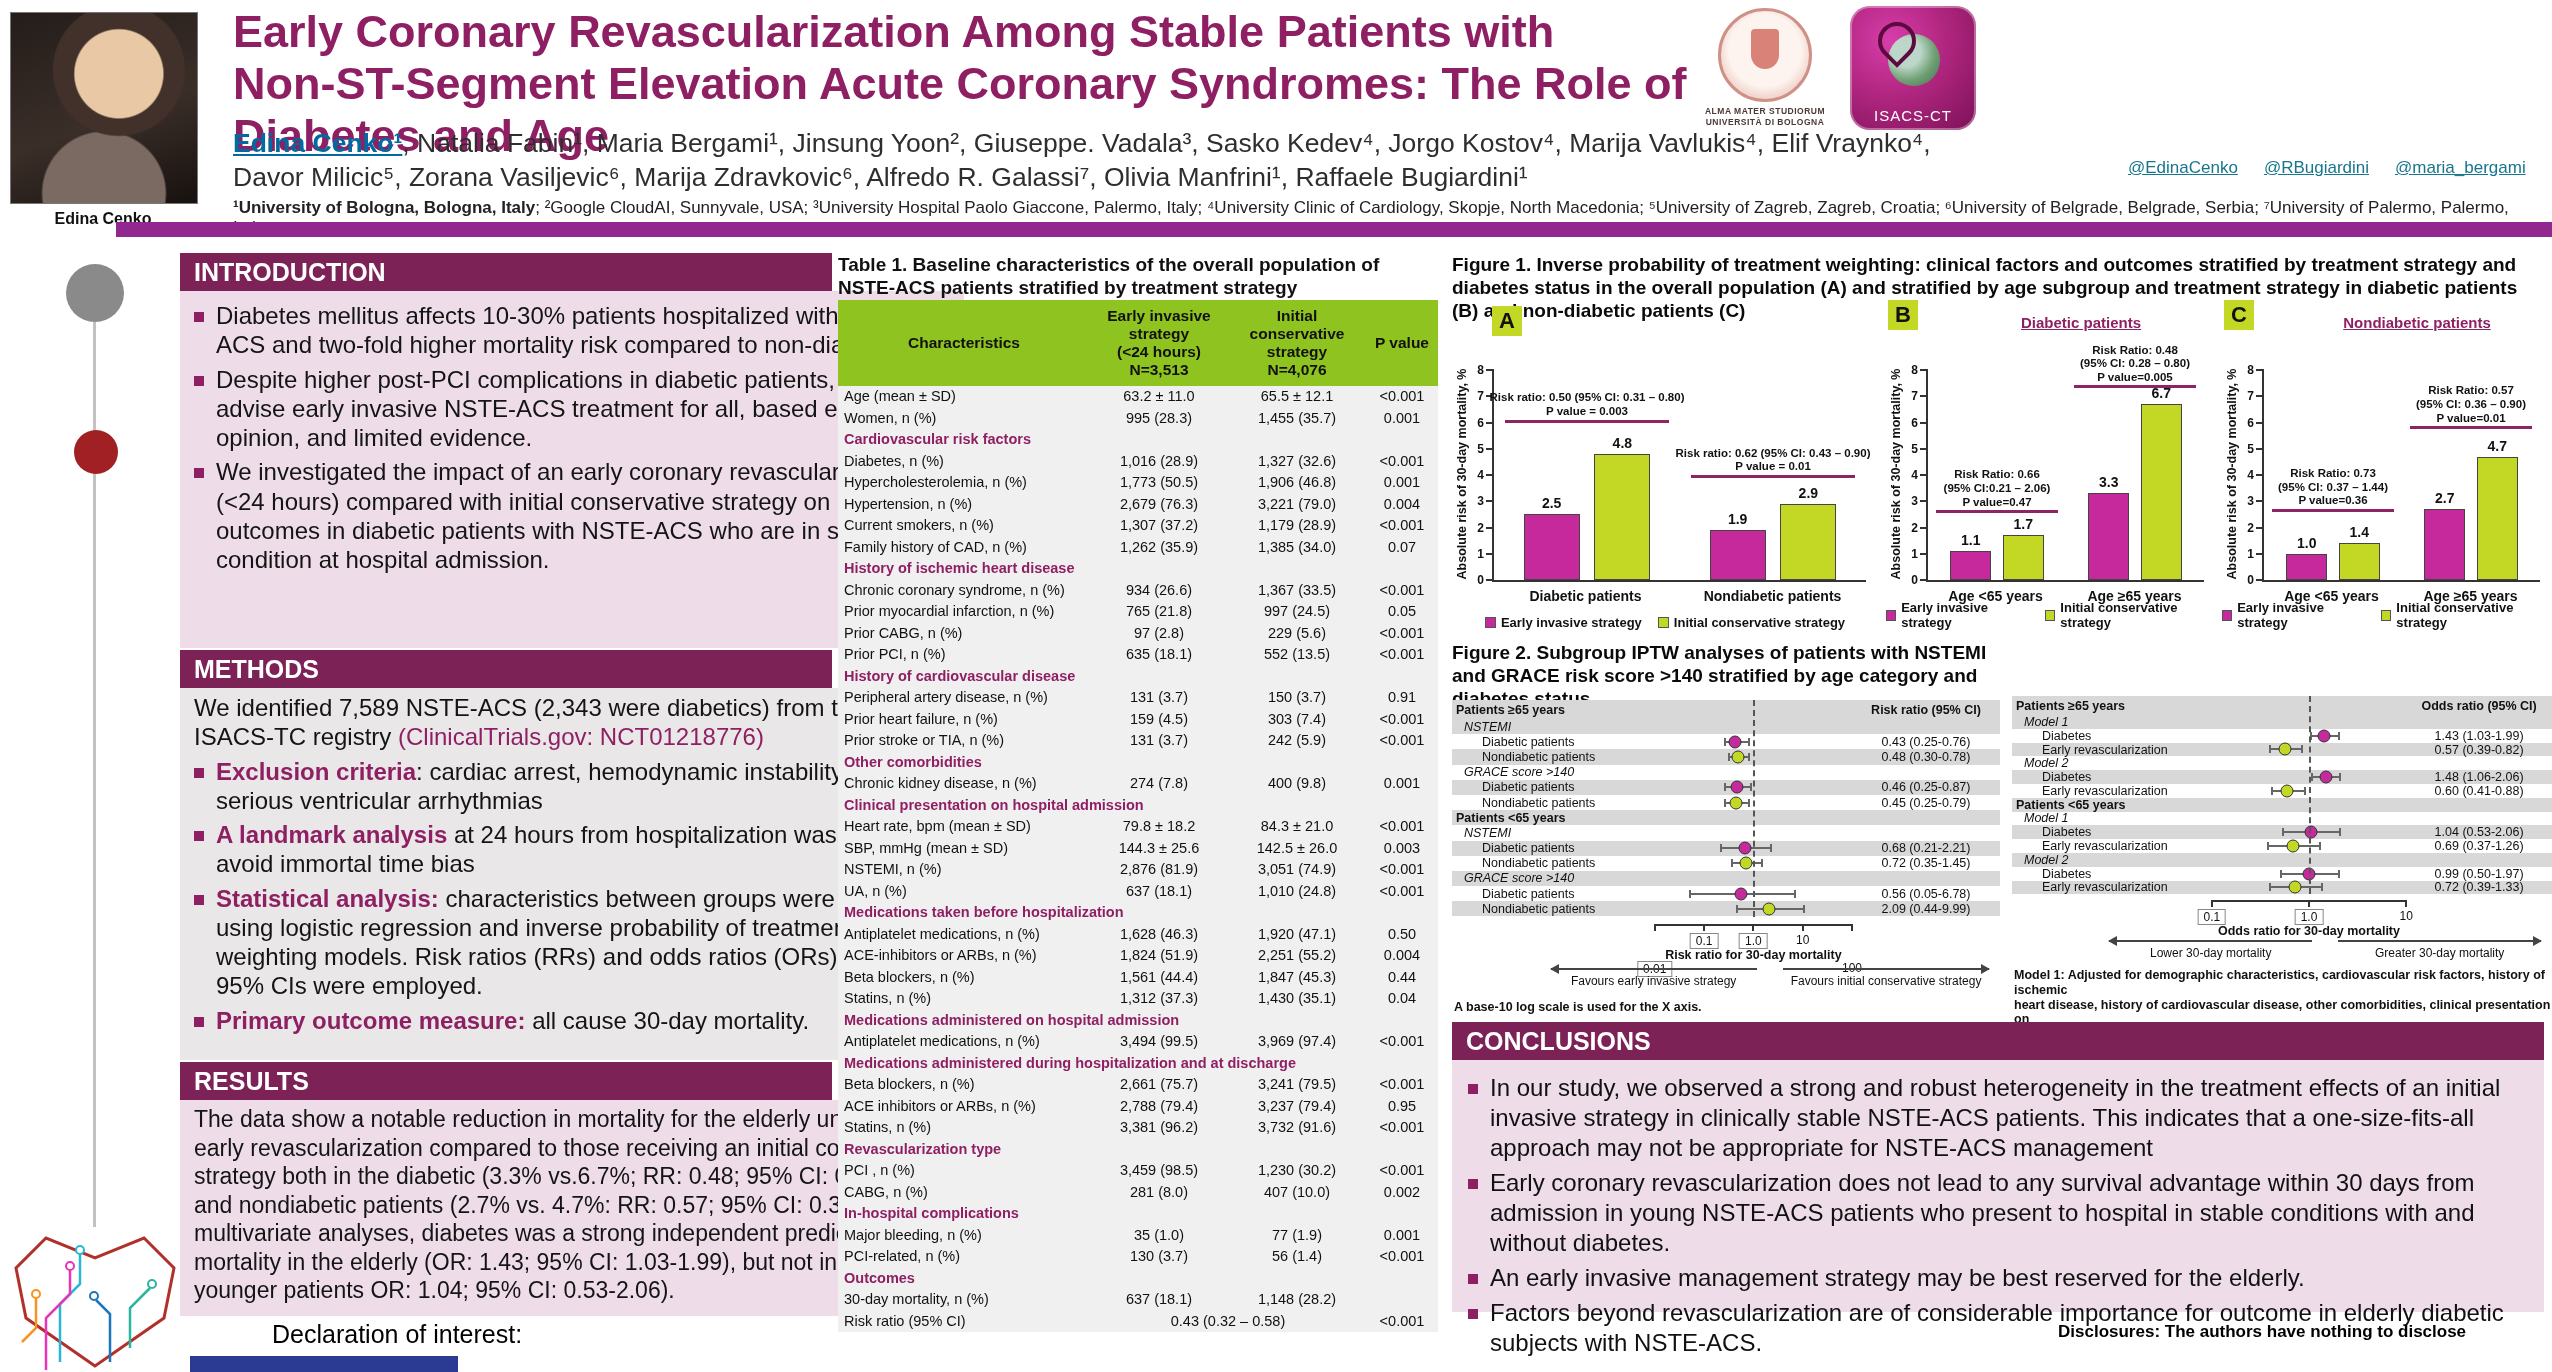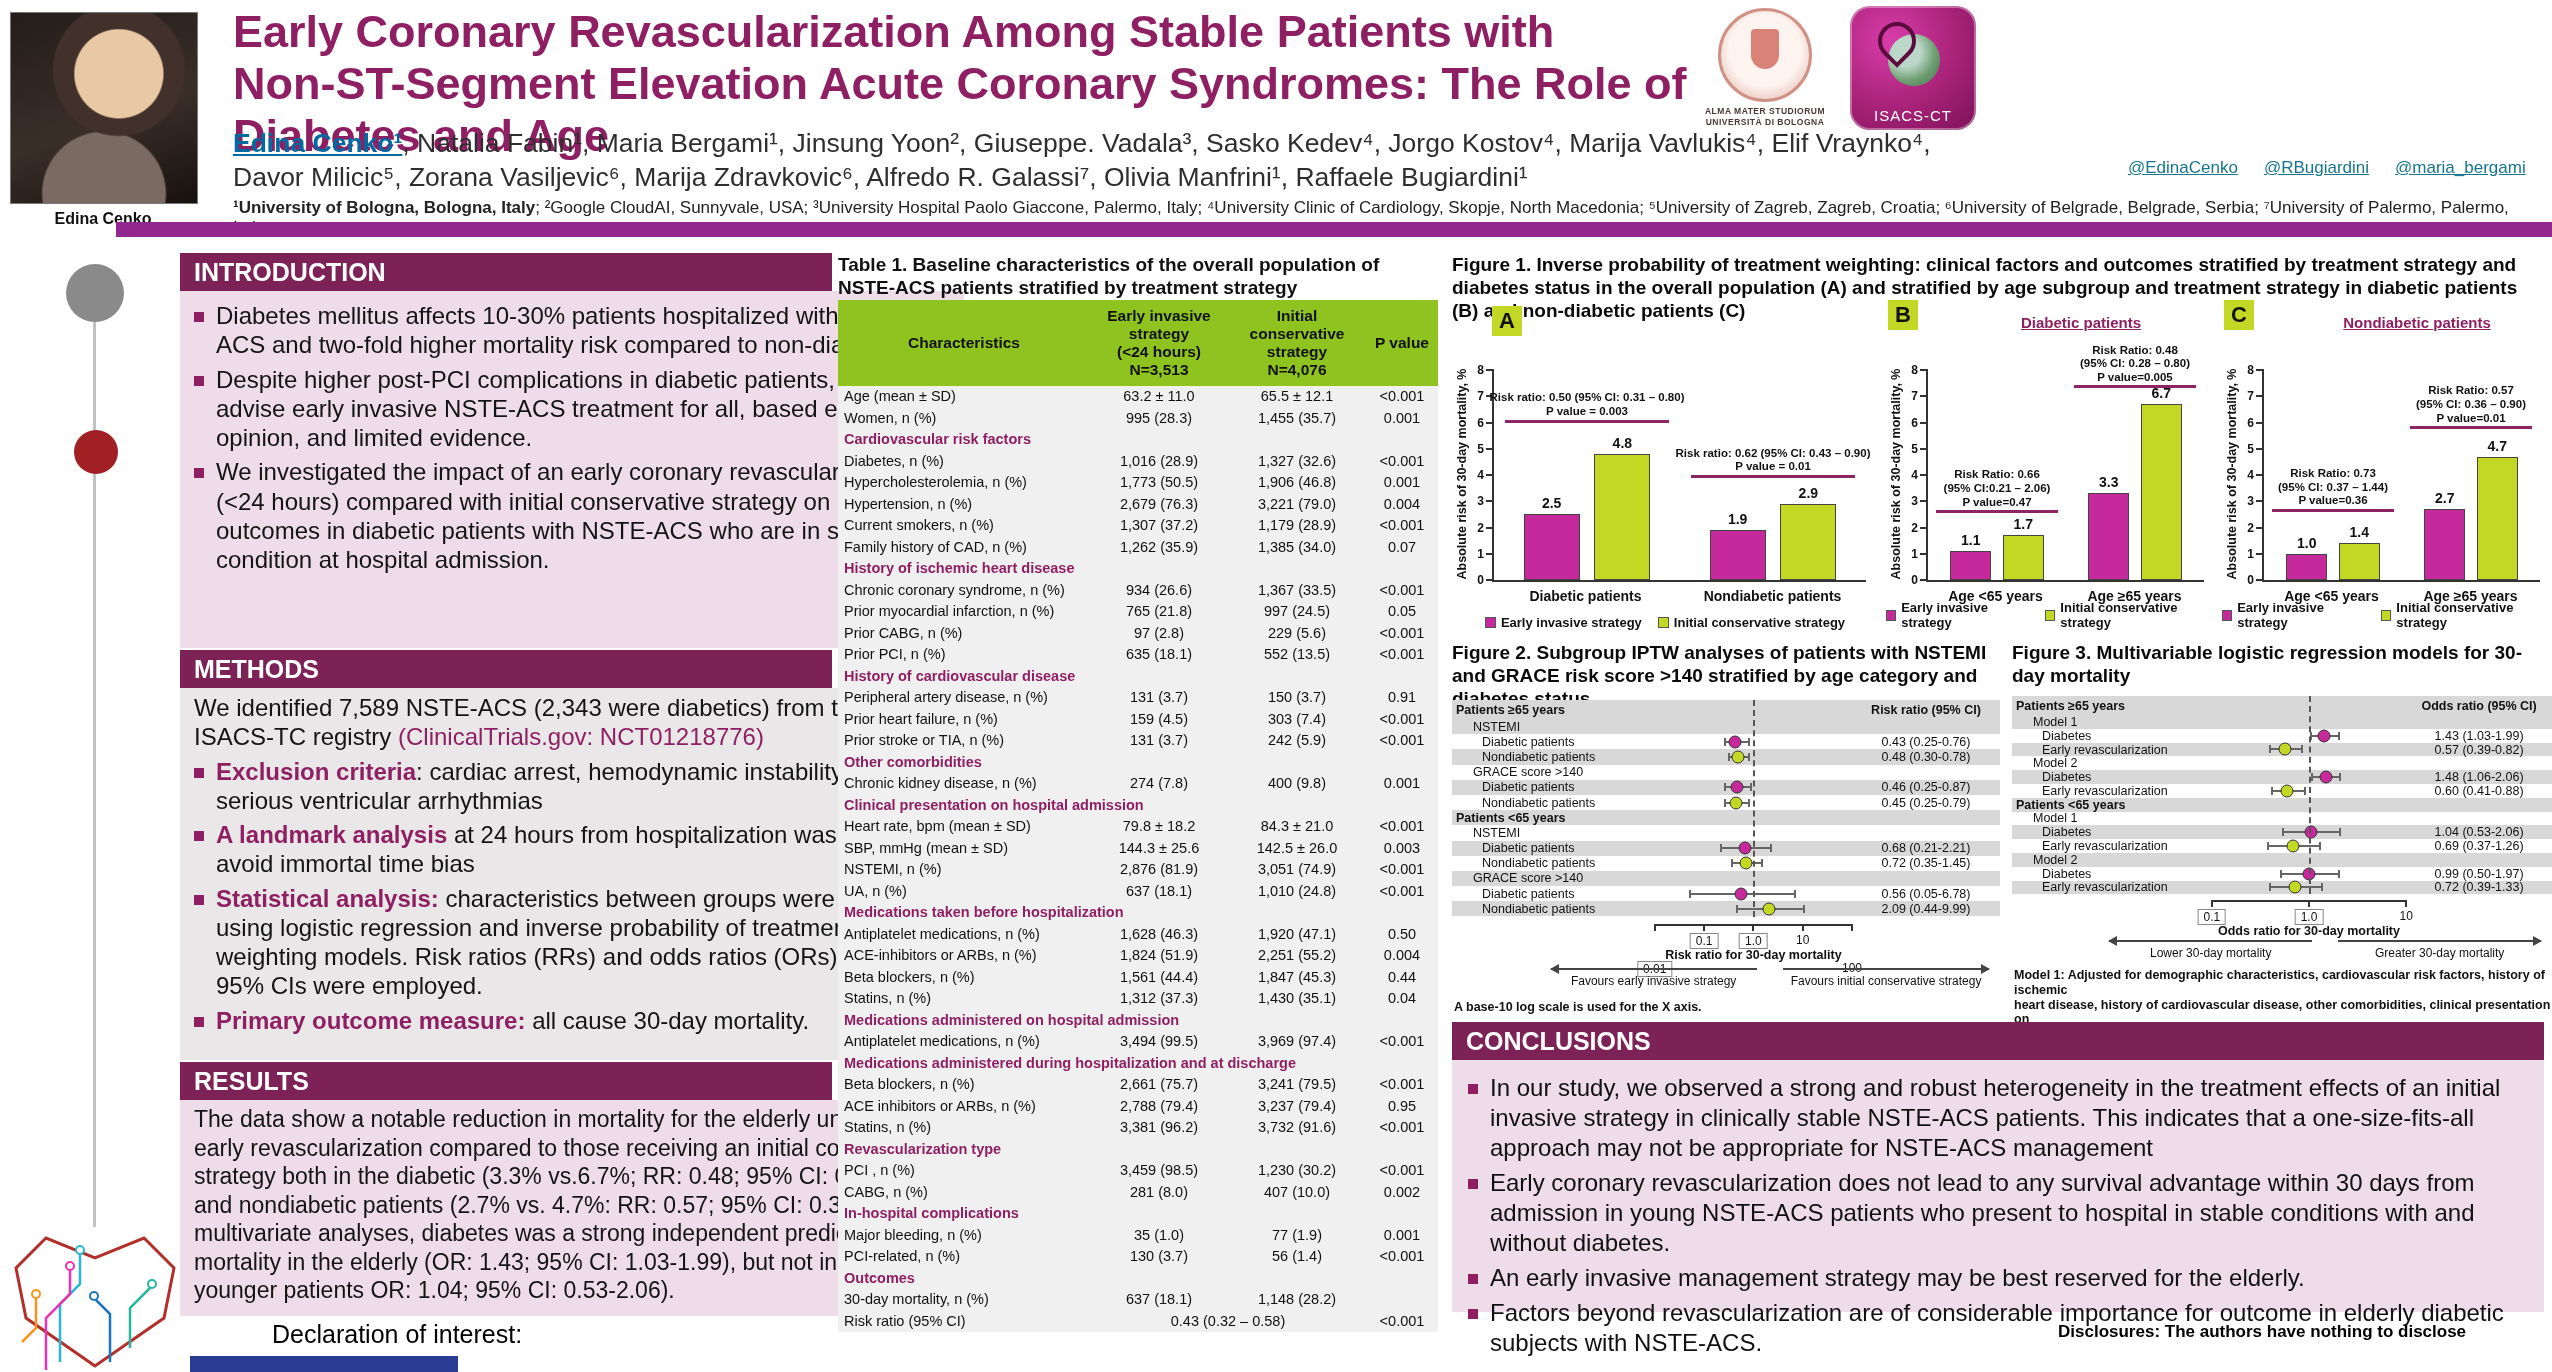--- a/index.html
+++ b/index.html
@@ -110,21 +110,21 @@
            font-size:13px;font-weight:bold;}
   .lgit{display:flex;align-items:center;}
   .lgsw{width:11px;height:11px;border:1px solid #555;margin-right:5px;display:inline-block;box-sizing:border-box;}
 
   
   .forest{position:absolute;top:700px;}
   .frow{display:flex;align-items:center;}
   .fhead{height:19px;background:#d8d8d8;font-weight:bold;}
   .fband{background:#d8d8d8;}
   .flabel{width:37%;font-size:12.5px;padding-left:4px;box-sizing:border-box;white-space:nowrap;overflow:hidden;}
-  .fsub{padding-left:21px;}
+  .fsub{font-style:italic;padding-left:12px;}
   .fgroup{font-weight:bold;}
   .fdata{padding-left:30px;}
   .fplot{width:36%;position:relative;height:100%;}
   .fval{width:27%;font-size:12.5px;text-align:center;}
   .fvalhead{font-weight:bold;}
   .fci{position:absolute;top:50%;height:2px;background:#666;margin-top:-1px;}
   .fcap{position:absolute;top:50%;width:2px;height:8px;background:#666;margin-top:-4px;}
   .fdot{position:absolute;top:50%;width:13px;height:13px;border-radius:50%;border:1.5px solid #333;
         transform:translate(-50%,-50%);box-sizing:border-box;}
   .dot-magenta{background:#c5299b;}
@@ -820,21 +820,20 @@
         <div class="farrow">
           <div class="aline r"></div>
           <div>Favours initial conservative strategy</div>
         </div>
       </div>
       <div class="ffoot" style="top: 300px;">
         <div>A base-10 log scale is used for the X axis.</div>
       </div>
     </div>
 
-  <div class="figcap" style="left:2012px;top:642px;width:535px">Figure 3. Multivariable logistic regression models for 30-day mortality</div>
   <div class="forest" id="fig3" style="left:2012px;width:540px;height:320px;top:696px">
       <div class="frow fhead">
         <div class="flabel fgroup">Patients ≥65 years</div>
         <div class="fplot"></div>
         <div class="fval fvalhead">Odds ratio (95% CI)</div>
       </div>
       <div class="frow fband" style="height: 13.8px;">
         <div class="flabel fsub">Model 1</div>
         <div class="fplot"></div>
         <div class="fval"></div>

